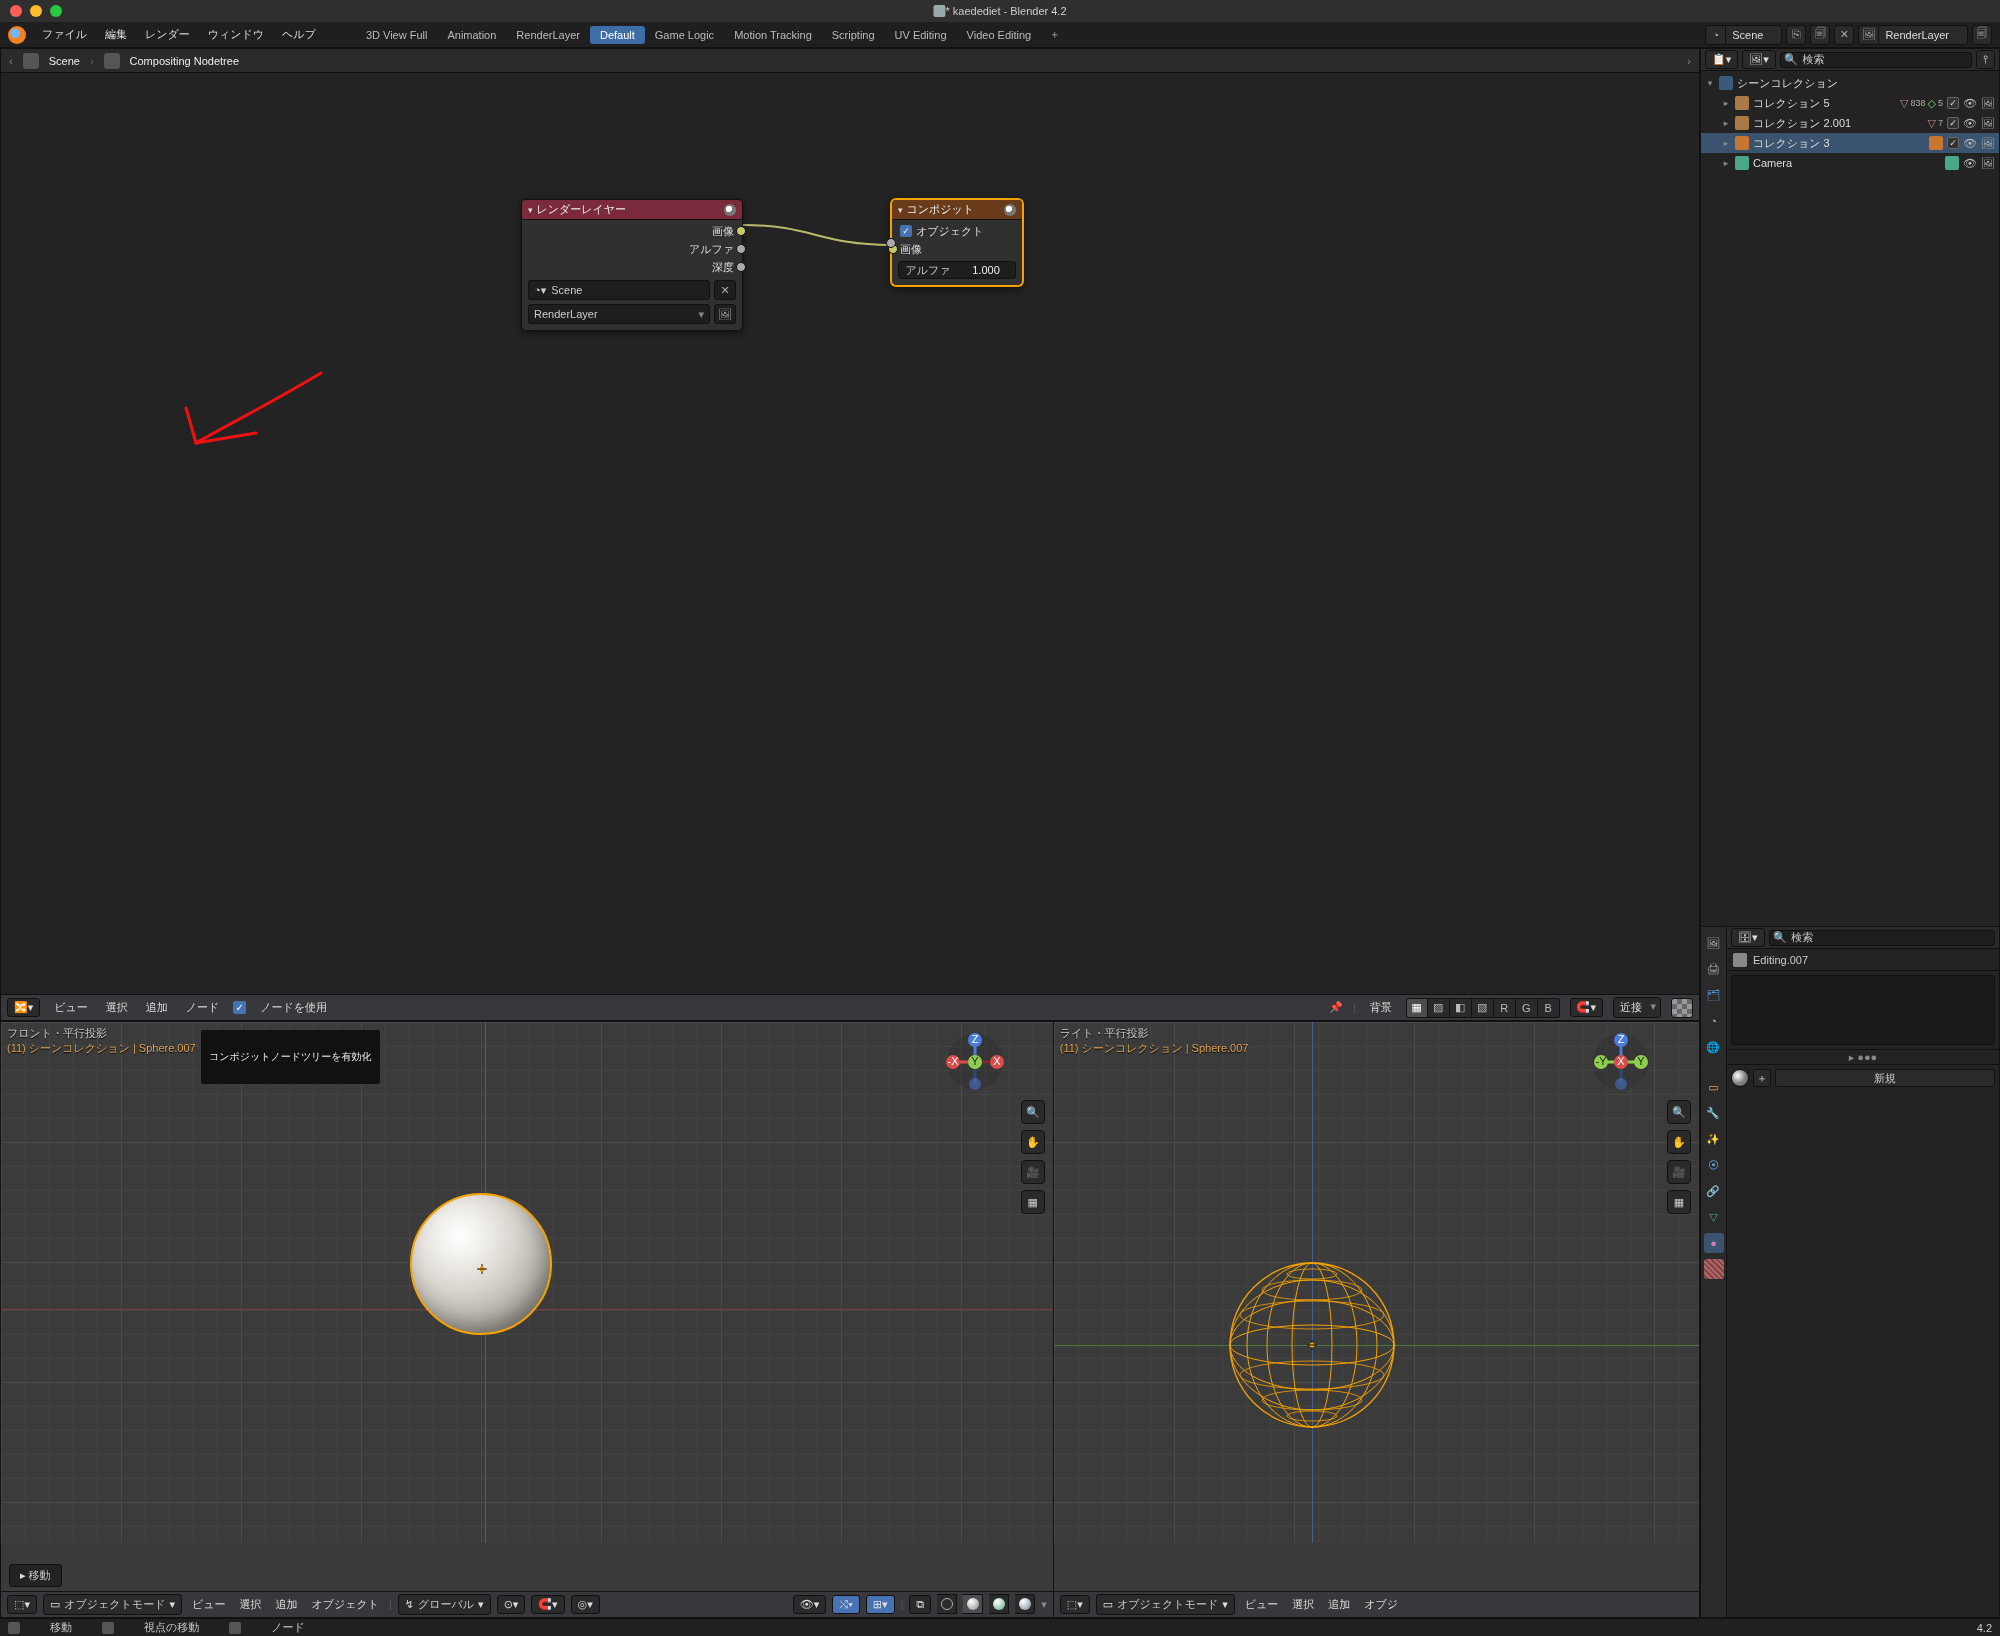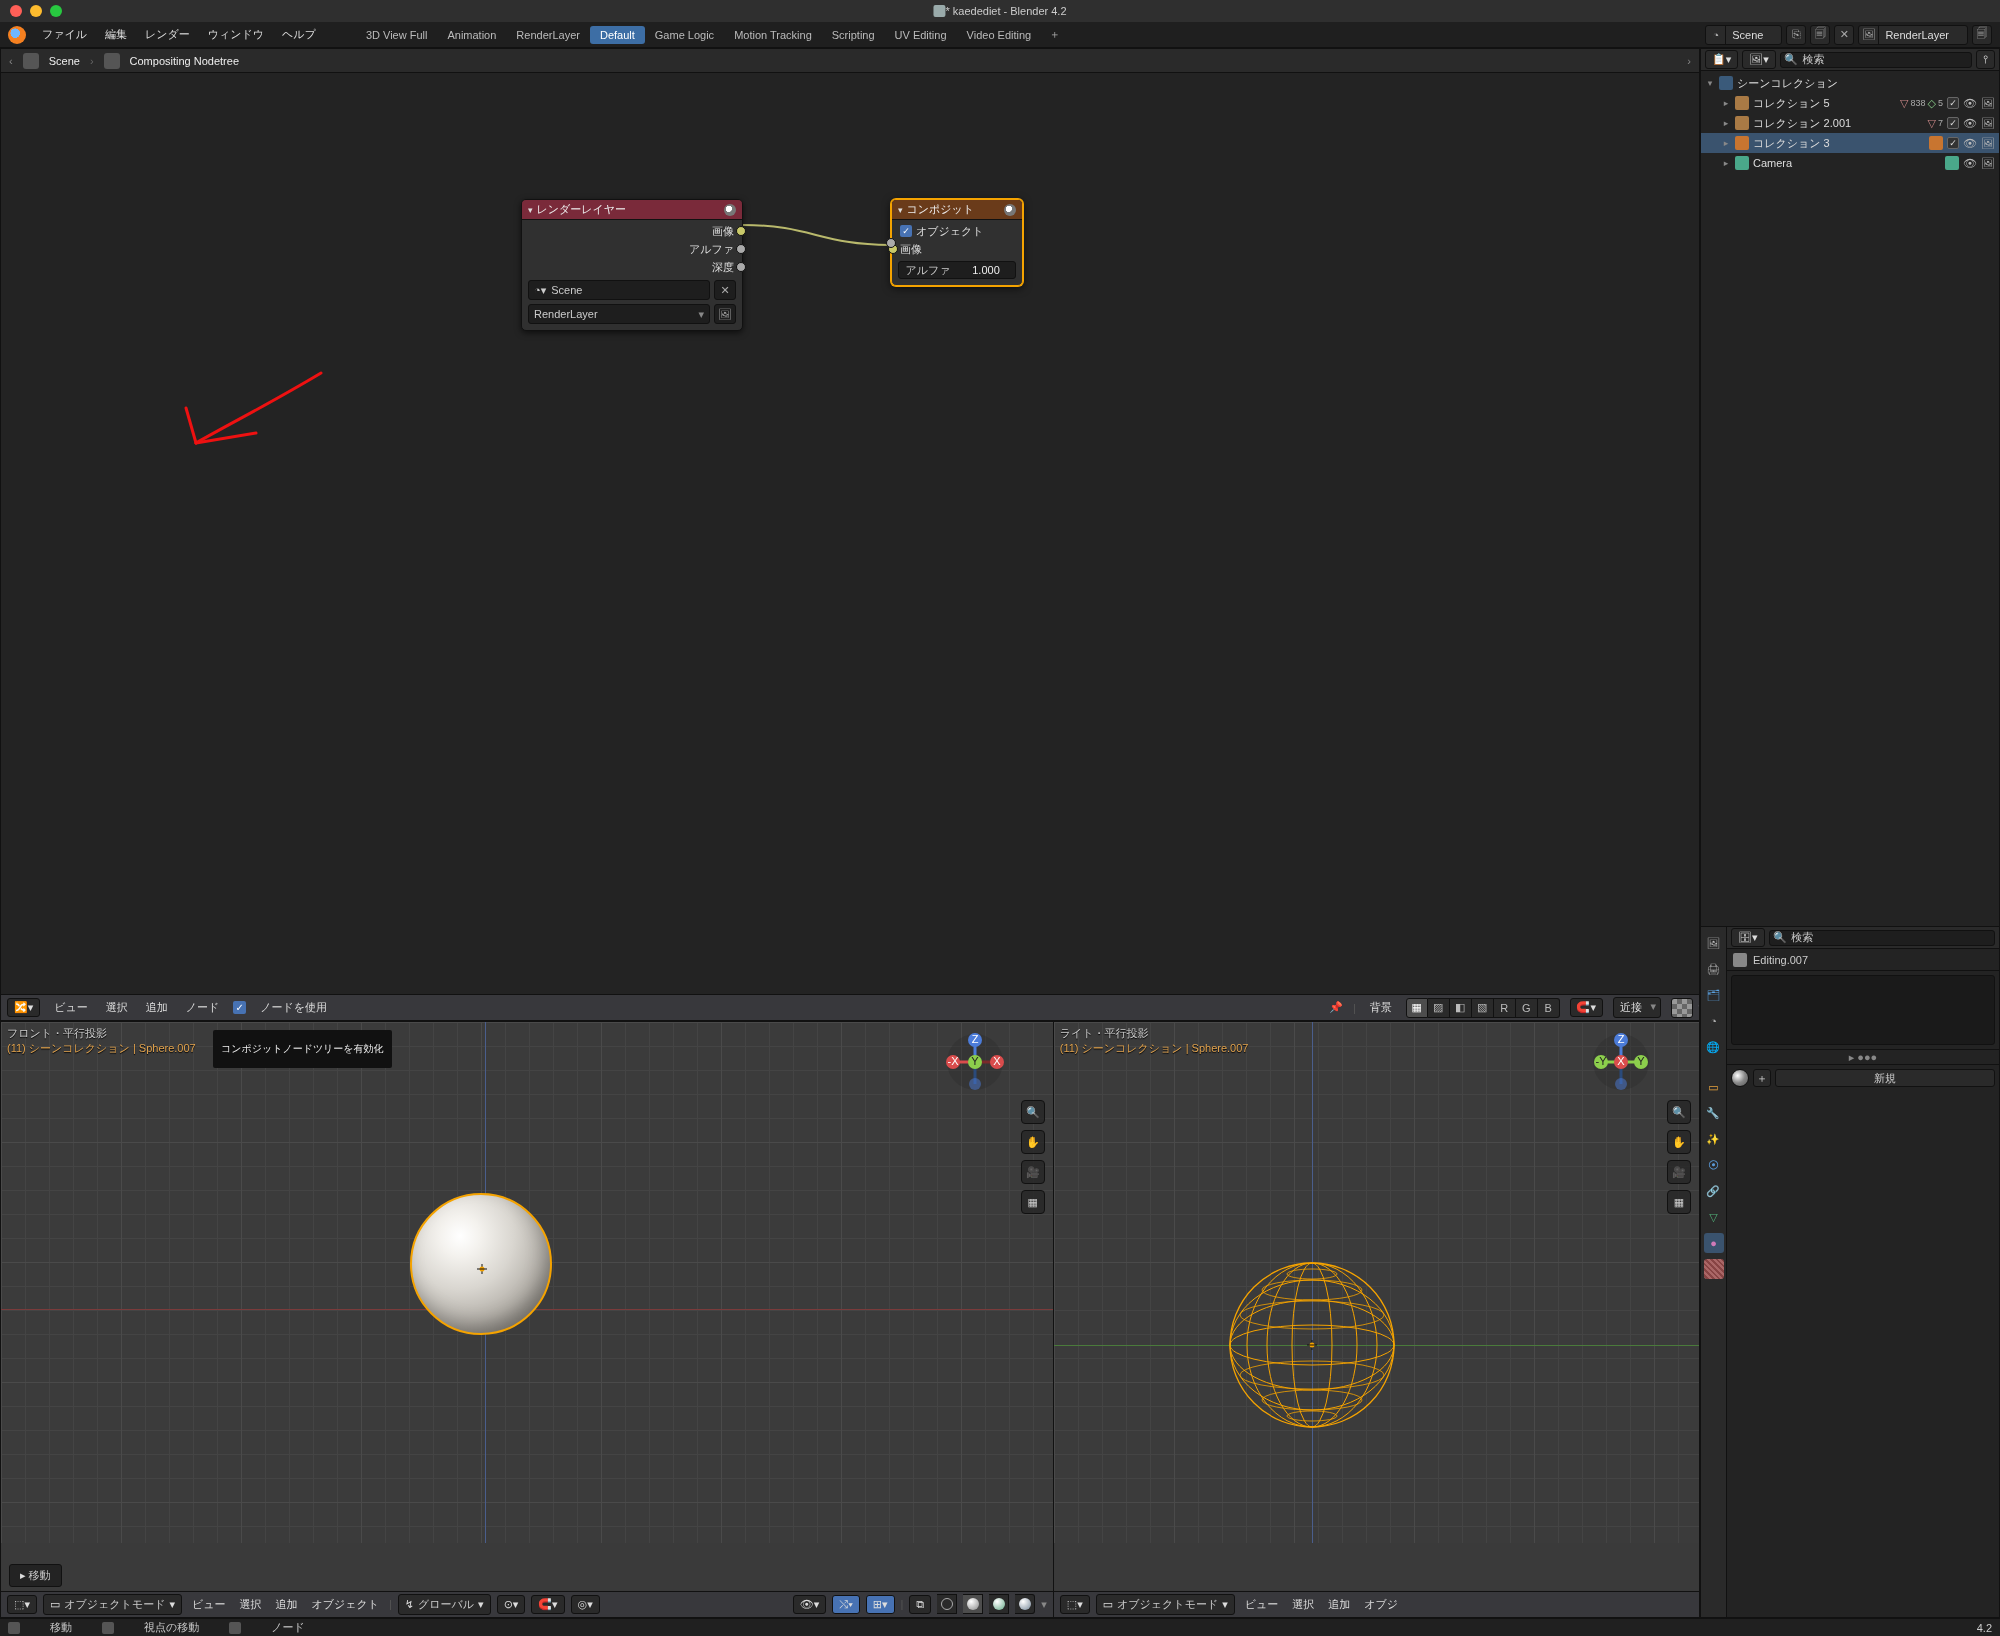--- a/index.html
+++ b/index.html
@@ -141,21 +141,21 @@
 .propbody .newrow .round{width:18px;height:18px;border-radius:50%;background:radial-gradient(circle at 35% 35%,#fff,#888 50%,#555);border:1px solid #111;}
 .propbody .newrow .plus{width:18px;height:18px;background:#2a2a2a;border:1px solid #111;border-radius:3px;display:flex;align-items:center;justify-content:center;color:#ccc;}
 .propbody .newrow .newbtn{flex:1;background:#2a2a2a;border:1px solid #111;border-radius:3px;height:18px;display:flex;align-items:center;justify-content:center;color:#ddd;}
 
 
 .bottomrow{grid-column:1;grid-row:2;display:grid;grid-template-columns: 62% 38%;min-height:0;}
 .vp{display:flex;flex-direction:column;min-width:0;border-right:1px solid #111;position:relative;background:#3a3a3a;gap:48px;}
 .vp:last-child{border-right:none;}
 .vp .overlaytxt{position:absolute;left:6px;top:4px;font-size:10px;color:#d7d7d7;text-shadow:0 1px 1px #000;z-index:3;}
 .vp .overlaytxt .line2{color:#e0a24d;}
-.vp .tooltip{position:absolute;left:212px;top:8px;background:#111;padding:12px 8px;color:#eee;border-radius:2px;z-index:4;font-size:10px;}
+.vp .tooltip{position:absolute;left:200px;top:8px;background:#111;padding:20px 8px;color:#eee;border-radius:2px;z-index:4;font-size:10px;}
 .vp .canvas{flex:1;position:relative;overflow:hidden;}
 .vp .lastop{position:absolute;left:8px;bottom:30px;background:rgba(30,30,30,0.8);border:1px solid #111;border-radius:3px;padding:3px 10px;color:#ddd;z-index:3;}
 .gridbg{position:absolute;inset:0;
   background-color:#3b3b3b;
   background-image:
     linear-gradient(#4a4a4a 1px, transparent 1px),
     linear-gradient(90deg,#4a4a4a 1px, transparent 1px),
     linear-gradient(#444 1px, transparent 1px),
     linear-gradient(90deg,#444 1px, transparent 1px);
   background-size: 120px 120px,120px 120px,24px 24px,24px 24px;

